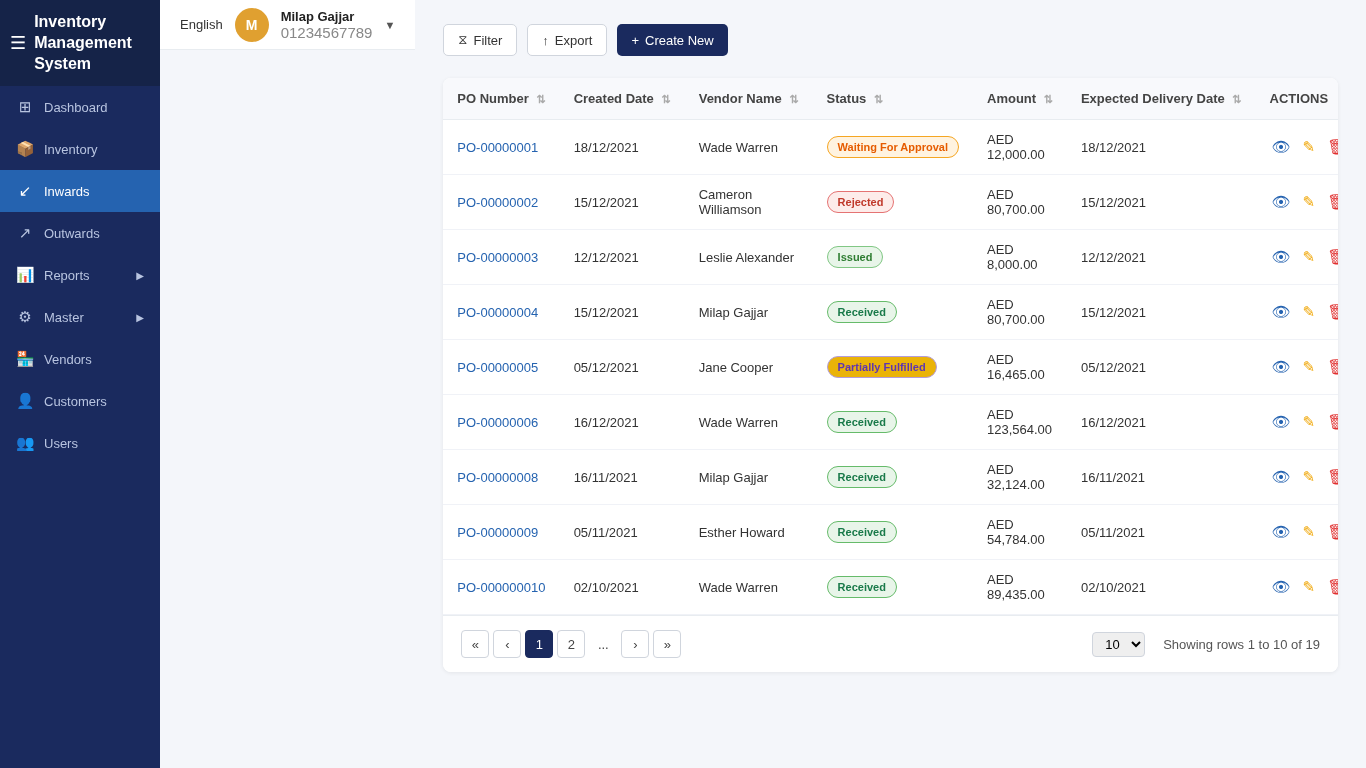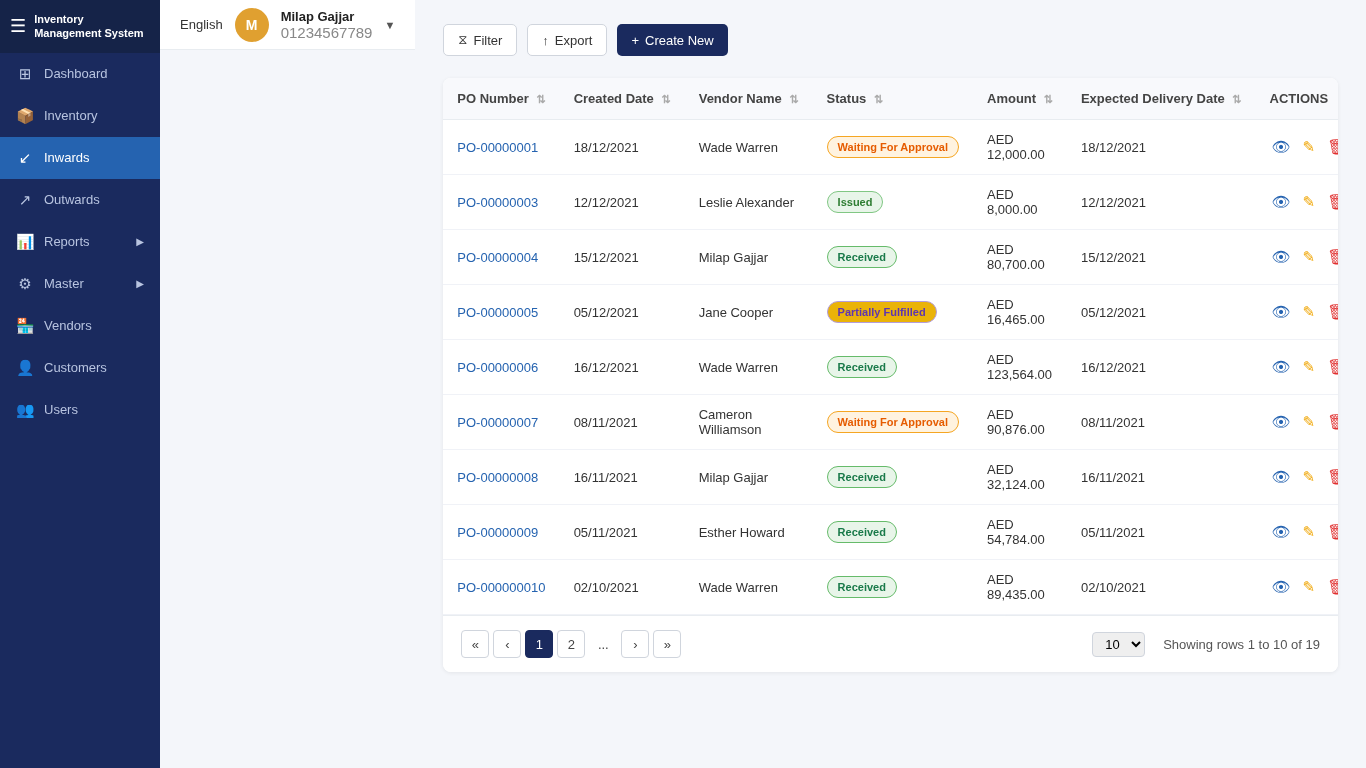--- a/index.html
+++ b/index.html
@@ -17,21 +17,21 @@
     }
     #sidebar-header {
       background: #152348;
       padding: 12px 10px;
       display: flex;
       align-items: center;
       gap: 8px;
       min-height: 50px;
     }
     #sidebar-header .hamburger { font-size: 18px; cursor: pointer; color: #fff; }
-    #sidebar-title { font-size: 11px; font-weight: 600; color: #fff; line-height: 1.3; }
+    #sidebar-title { font-size: 16px; font-weight: 600; color: #fff; line-height: 1.3; }
 
     .sidebar-item {
       display: flex;
       align-items: center;
       gap: 10px;
       padding: 12px 16px;
       cursor: pointer;
       color: #b8c4e0;
       font-size: 13px;
       transition: background 0.15s;
@@ -258,20 +258,37 @@
       <td>18/12/2021</td>
       <td>
         <div class="actions-cell">
           <span class="action-icon action-view">👁</span>
           <span class="action-icon action-edit">✎</span>
           <span class="action-icon action-delete">🗑</span>
         </div>
       </td>
     </tr>
             <tr>
+      <td class="po-link">PO-00000002</td>
+      <td>15/12/2021</td>
+      <td>Cameron Williamson</td>
+      <td>
+        <span class="badge badge-rejected">Rejected</span>
+      </td>
+      <td>AED 80,700.00</td>
+      <td>15/12/2021</td>
+      <td>
+        <div class="actions-cell">
+          <span class="action-icon action-view">👁</span>
+          <span class="action-icon action-edit">✎</span>
+          <span class="action-icon action-delete">🗑</span>
+        </div>
+      </td>
+    </tr>
+            <tr>
       <td class="po-link">PO-00000003</td>
       <td>12/12/2021</td>
       <td>Leslie Alexander</td>
       <td>
         <span class="badge badge-issued">Issued</span>
       </td>
       <td>AED 8,000.00</td>
       <td>12/12/2021</td>
       <td>
         <div class="actions-cell">
@@ -317,37 +334,20 @@
     </tr>
             <tr>
       <td class="po-link">PO-00000006</td>
       <td>16/12/2021</td>
       <td>Wade Warren</td>
       <td>
         <span class="badge badge-received">Received</span>
       </td>
       <td>AED 123,564.00</td>
       <td>16/12/2021</td>
-      <td>
-        <div class="actions-cell">
-          <span class="action-icon action-view">👁</span>
-          <span class="action-icon action-edit">✎</span>
-          <span class="action-icon action-delete">🗑</span>
-        </div>
-      </td>
-    </tr>
-            <tr>
-      <td class="po-link">PO-00000007</td>
-      <td>08/11/2021</td>
-      <td>Cameron Williamson</td>
-      <td>
-        <span class="badge badge-waiting">Waiting For Approval</span>
-      </td>
-      <td>AED 90,876.00</td>
-      <td>08/11/2021</td>
       <td>
         <div class="actions-cell">
           <span class="action-icon action-view">👁</span>
           <span class="action-icon action-edit">✎</span>
           <span class="action-icon action-delete">🗑</span>
         </div>
       </td>
     </tr>
             <tr>
       <td class="po-link">PO-00000008</td>

